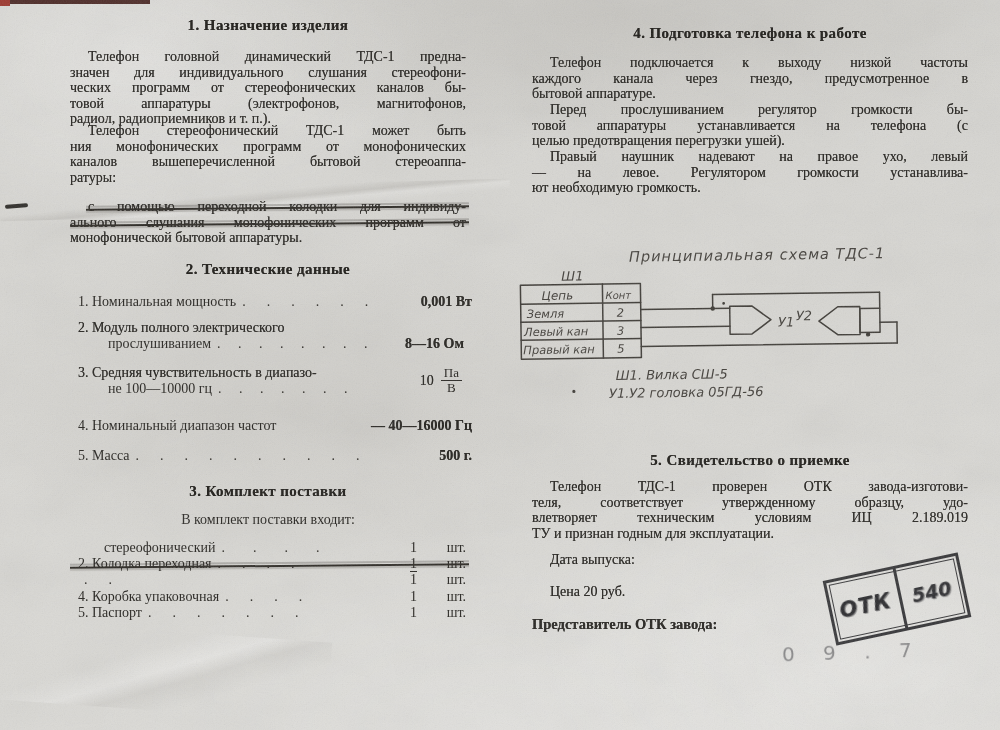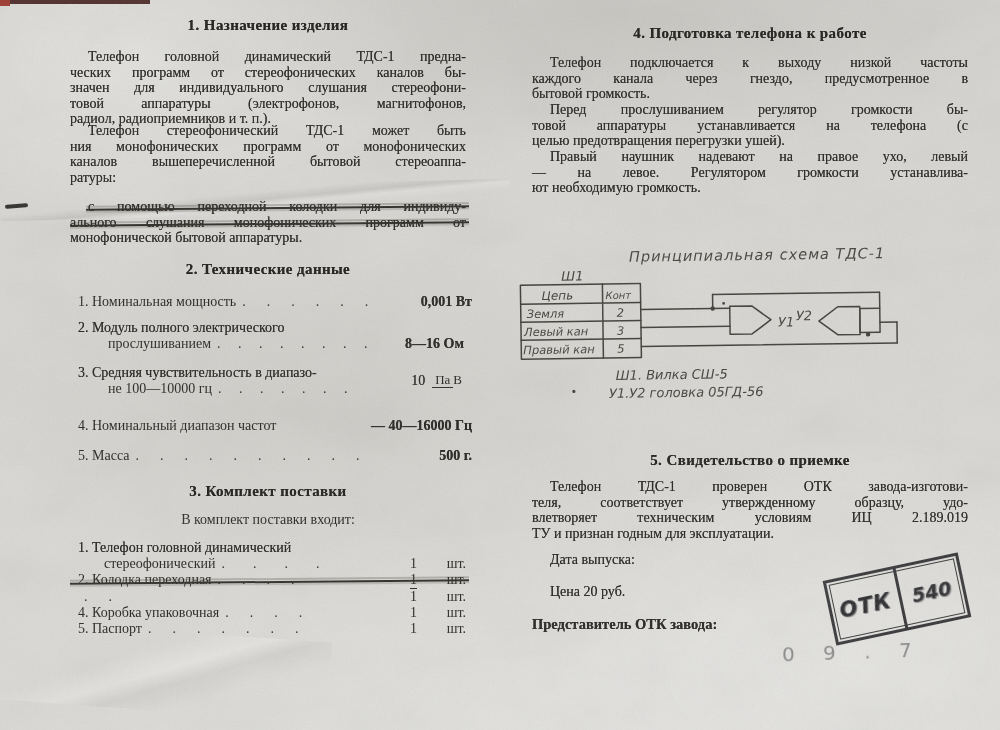--- a/index.html
+++ b/index.html
@@ -53,21 +53,21 @@
 
   .spec{font-size:14px; line-height:15.8px;}
   .spec-row{display:flex; align-items:flex-end; padding-left:8px;}
   .row-left{flex:1; min-width:0;}
   .lbl{white-space:nowrap;}
   .dots{flex:1; overflow:hidden; white-space:pre; padding:0 6px; color:#2f2c27; min-width:0;}
   .dline{display:flex; align-items:baseline; min-width:0;}
   .cont{padding-left:30px;}
   .row-val{white-space:nowrap; padding-right:2px; text-shadow:0 0 .4px rgba(30,28,24,.75);font-weight:bold;}
   .frac-wrap{display:flex; align-items:center; gap:7px; padding-right:4px;}
-  .frac{display:inline-flex; flex-direction:row; text-align:center; line-height:1.1; font-size:13px;}
+  .frac{display:inline-flex; flex-direction:column; text-align:center; line-height:1.1; font-size:13px;}
   .frac .ft{border-bottom:1.4px solid #2a2824; padding:0 3px;}
   .kit-row{display:flex; align-items:flex-end; padding-left:8px; line-height:16.2px;}
   .qty{display:flex; justify-content:space-between; width:56px; white-space:nowrap;}
   .over .qn{text-decoration:overline;}
 
   .schematic{position:absolute; left:-12px; top:238px; transform:rotate(-.8deg); z-index:10;}
   .schematic svg{overflow:visible;}
   .hand{font-family:"DejaVu Sans",sans-serif; font-style:italic; fill:#403d38;}
   .wire{stroke:#3c3934; stroke-width:1.5; fill:none; stroke-linecap:round; stroke-linejoin:round;}
 
@@ -96,22 +96,22 @@
   <div class="crease1"></div>
   <div class="crease2"></div>
   <div class="edge-top"></div>
   <div class="edge-red"></div>
   <div class="margin-mark"></div>
 
   <div class="col left">
     <div class="h abs" style="top:17px">1. Назначение изделия</div>
     <div class="para abs" style="top:49px">
         <div class="tl">Телефон головной динамический  ТДС-1 предна-</div>
+        <div class="tl">значен для индивидуального слушания стереофони-</div>
         <div class="tl">ческих программ от стереофонических каналов бы-</div>
-        <div class="tl">значен для индивидуального слушания стереофони-</div>
         <div class="tl">товой аппаратуры  (электрофонов,  магнитофонов,</div>
         <div class="tl last">радиол, радиоприемников и т. п.).</div>
       </div>
     <div class="para abs" style="top:123px">
         <div class="tl">Телефон стереофонический ТДС-1  может быть</div>
         <div class="tl">ния монофонических программ от монофонических</div>
         <div class="tl">каналов вышеперечисленной бытовой стереоаппа-</div>
         <div class="tl last">ратуры:</div>
       </div>
     <div class="abs body-txt" style="top:199px">
@@ -166,21 +166,20 @@
       <span class="lbl">5. Масса</span>
       <span class="dots">.      .      .      .      .      .      .      .      .      .</span>
       <span class="row-val">500 г.</span>
     </div>
 
     <div class="h abs" style="top:483px">3. Комплект поставки</div>
     <div class="abs body-txt" style="top:512px; text-align:center">В комплект поставки входит:</div>
 
     <div class="abs spec" style="top:540px">
       <div>
-        <div style="padding-left:8px; line-height:16.2px" class="tl">1. Телефон головной динамический</div>
         <div class="kit-row">
           <span class="lbl" style="padding-left:26px">стереофонический</span>
           <span class="dots">.        .        .        .</span>
           <span class="qty">
               <span class="qn">1</span>
               <span>шт.</span>
             </span>
         </div>
       </div>
       <div class="kit-row strike">
@@ -215,21 +214,21 @@
           </span>
       </div>
     </div>
   </div>
 
   <div class="col right">
     <div class="h abs" style="top:25px">4. Подготовка телефона к работе</div>
     <div class="para abs" style="top:55px">
         <div class="tl">Телефон подключается к выходу низкой частоты</div>
         <div class="tl">каждого канала через гнездо,  предусмотренное  в</div>
-        <div class="tl last">бытовой громкость.</div>
+        <div class="tl last">бытовой аппаратуре.</div>
       </div>
     <div class="para abs" style="top:102px">
         <div class="tl">Перед прослушиванием регулятор громкости бы-</div>
         <div class="tl">товой аппаратуры устанавливается на телефона (с</div>
         <div class="tl last">целью предотвращения перегрузки ушей).</div>
       </div>
     <div class="para abs" style="top:149px">
         <div class="tl">Правый наушник надевают на правое ухо, левый</div>
         <div class="tl">— на левое. Регулятором громкости устанавлива-</div>
         <div class="tl last">ют необходимую громкость.</div>

